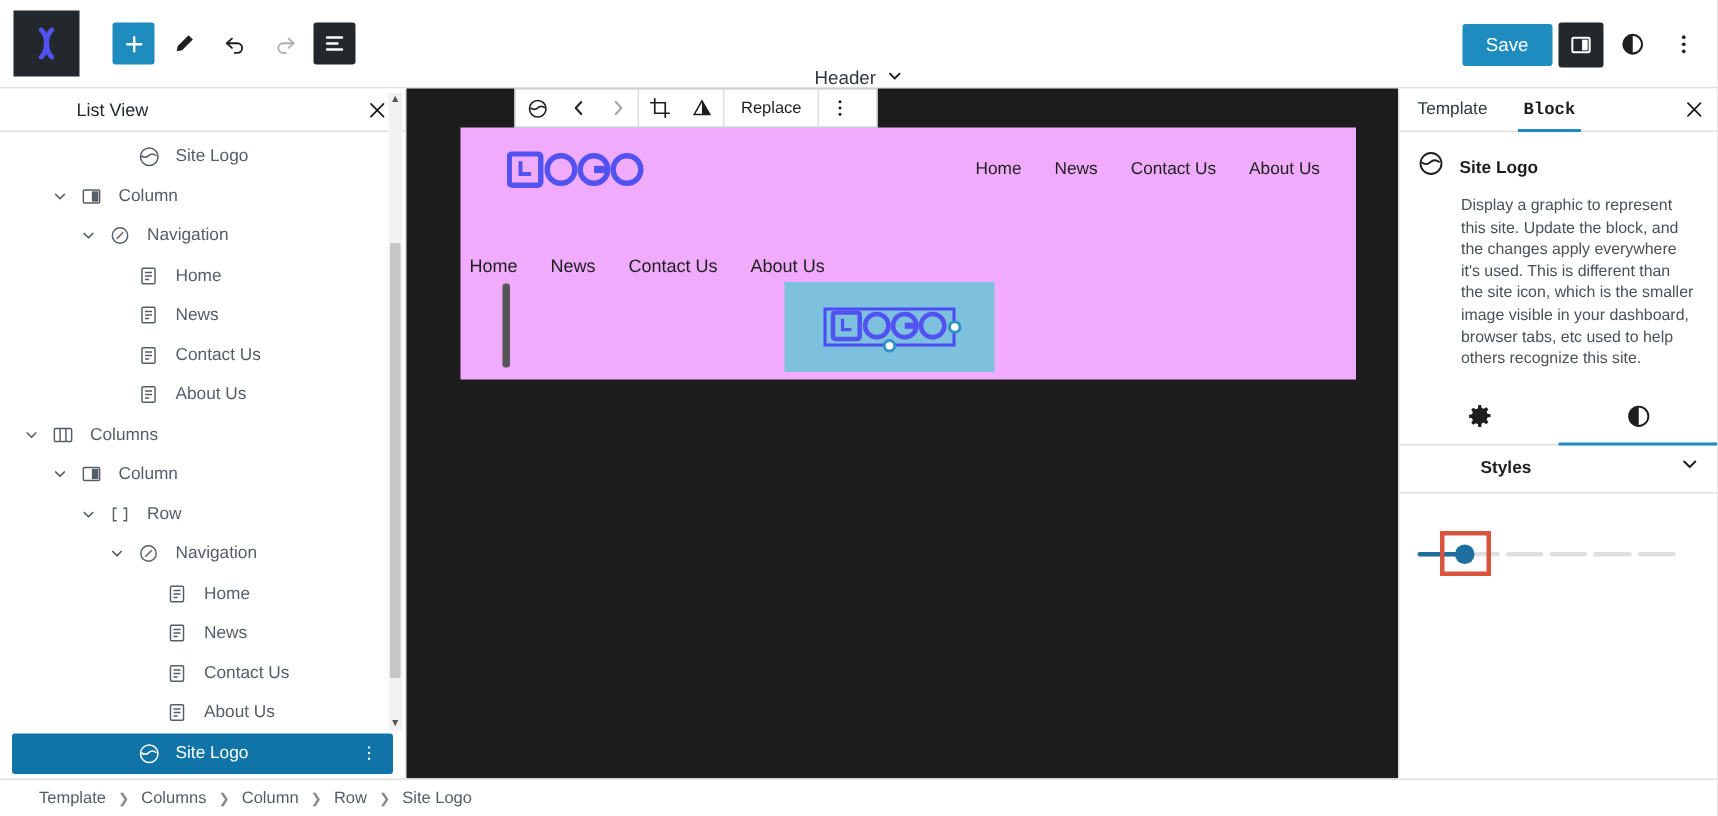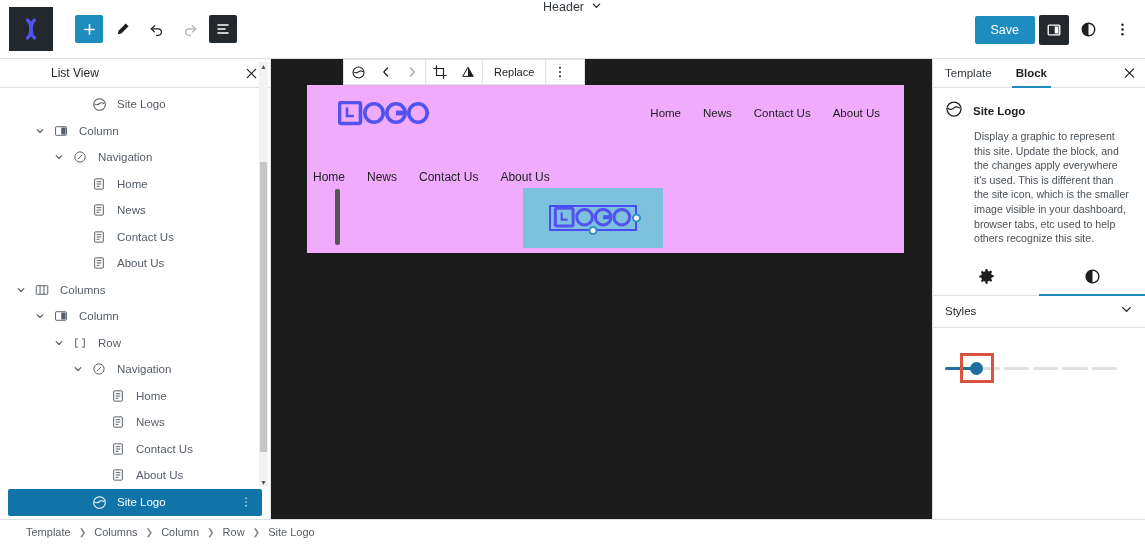--- a/index.html
+++ b/index.html
@@ -37,21 +37,21 @@
     width: 30px; height: 30px;
     display: flex; align-items: center; justify-content: center;
     border: none; background: transparent; cursor: pointer;
     border-radius: 2px;
   }
   .tb-btn.primary { background: #1e8cbe; width: 28px; height: 28px; border-radius: 2px;}
   .tb-btn.dark { background: #23282d; width: 28px; height: 28px; border-radius: 2px;}
   .tb-btn.disabled { opacity: .35; }
   .tb-center {
     position: absolute; left: 0; right: 0; top: 0; height: 59px;
-    display: flex; align-items: flex-start; justify-content: center;
+    display: flex; align-items: flex-end; justify-content: center;
     pointer-events: none;
   }
   .tb-doc {
     display: flex; align-items: center; gap: 7px;
     font-size: 12.5px; color: #31373d; pointer-events: auto; cursor: pointer;
   }
   .tb-right {
     position: absolute; right: 8px; top: 0; height: 59px;
     display: flex; align-items: center; gap: 4px;
   }
@@ -195,21 +195,21 @@
   }
   .sb-tabs {
     height: 29px; display: flex; align-items: stretch;
     border-bottom: 1px solid #e0e0e0; position: relative;
   }
   .sb-tab {
     display: flex; align-items: center; padding: 0 12px;
     font-size: 11.5px; color: #31373d; cursor: pointer;
     position: relative;
   }
-  .sb-tab.active { font-weight: bold; color: #1e1e1e; }
+  .sb-tab.active { font-weight: bold; color: #1e1e1e; font-family: Liberation Mono, monospace; }
   .sb-tab.active::after {
     content: ""; position: absolute; left: 8px; right: 8px; bottom: -1px;
     height: 2px; background: #1e8cbe;
   }
   .sb-close {
     position: absolute; right: 9px; top: 50%; transform: translateY(-50%);
     cursor: pointer; line-height: 0;
   }
   .sb-blockinfo { padding: 12px 14px 10px 12px; }
   .sb-bi-head { display: flex; align-items: center; gap: 10px; }
@@ -229,21 +229,21 @@
   .sb-subtab.active::after {
     content: ""; position: absolute; left: 0; right: 0; bottom: -1px;
     height: 2px; background: #1e8cbe;
   }
   .sb-panel-head {
     height: 32px; display: flex; align-items: center;
     justify-content: space-between;
     padding: 0 12px; border-bottom: 1px solid #e0e0e0;
     cursor: pointer;
   }
-  .sb-panel-title { font-size: 11.5px; color: #1e1e1e; font-weight: normal; }
+  .sb-panel-title { font-size: 11.5px; color: #1e1e1e; font-weight: bold; margin-left: 42px; }
   .sb-dim { padding: 11px 12px 0 12px; }
   .sb-dim-head { display: flex; align-items: center; justify-content: space-between; }
   .sb-margin-row {
     display: flex; align-items: center; justify-content: space-between;
     margin-top: 12px;
   }
   .sb-margin-label {
     font-size: 9.5px; letter-spacing: .4px; color: #1e1e1e; font-weight: bold;
   }
   .sb-margin-icons { display: flex; align-items: center; gap: 11px; }

